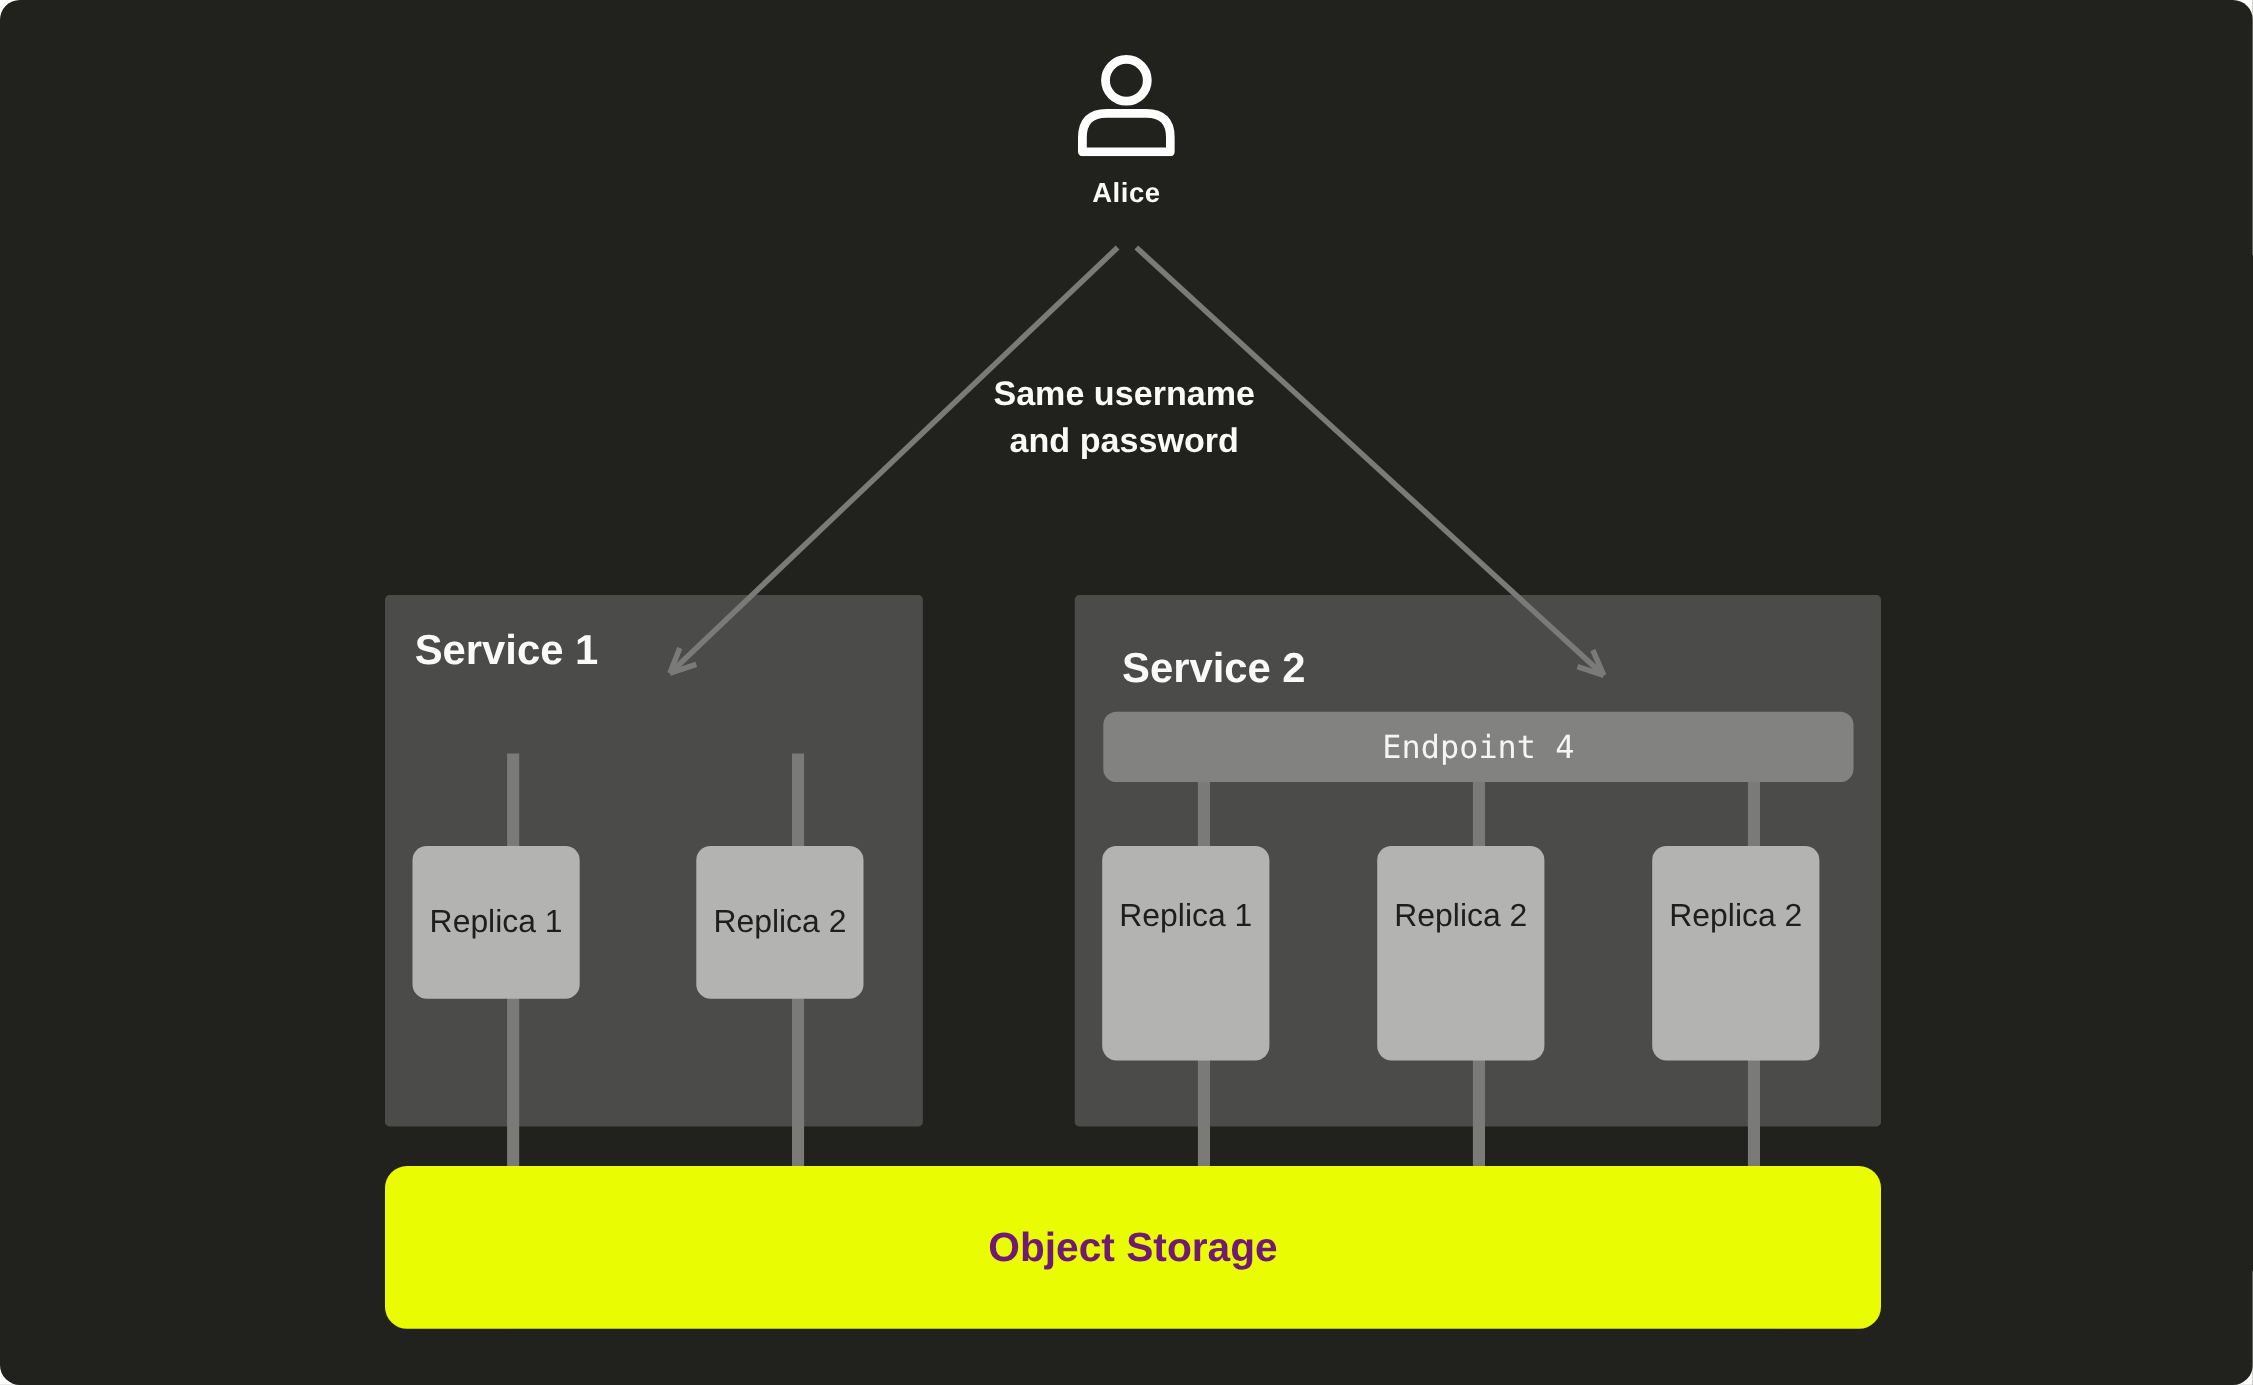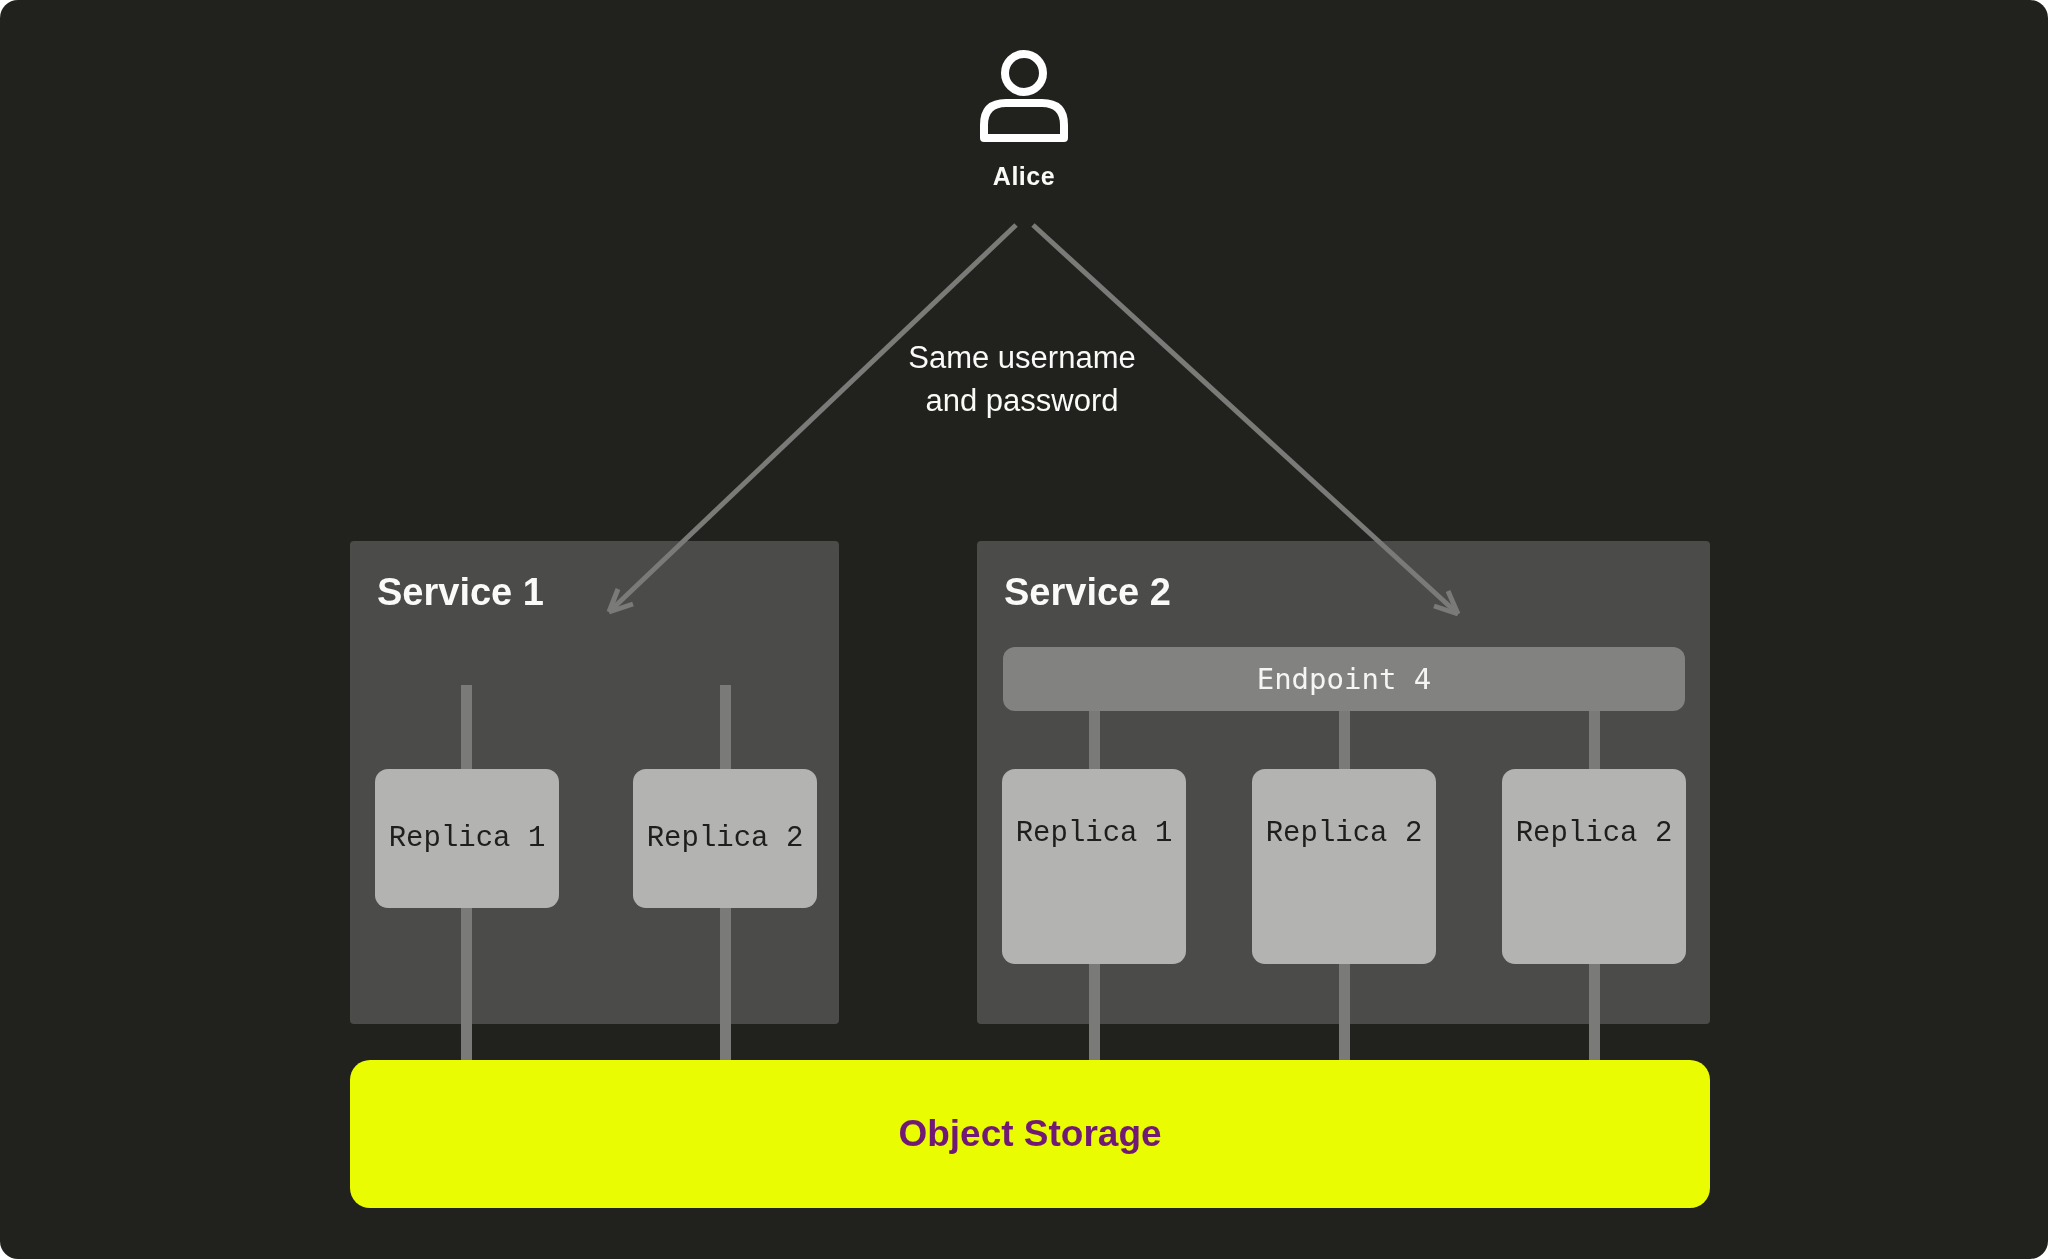--- a/index.html
+++ b/index.html
@@ -26,21 +26,21 @@
     margin-top: 20px;
     color: var(--text-light, #fafaf8);
     font-size: 25px; font-weight: bold; letter-spacing: 0.5px;
   }
 
   
   .note {
     position: absolute; left: 0; right: 4px; top: 336px;
     text-align: center;
     color: var(--text-light, #fafaf8);
-    font-size: 31px; font-weight: normal; line-height: 43px;
+    font-size: 31px; font-weight: bold; line-height: 43px;
     z-index: 2;
   }
 
   
   .arrows { position: absolute; inset: 0; z-index: 1; }
   .connector {
     position: absolute;
     width: 11px; top: 685px; height: 375px;
     background: var(--connector, #7a7a78);
     z-index: 1;
@@ -66,25 +66,25 @@
     border-radius: 12px;
     display: flex; align-items: center; justify-content: center;
     font-family: "DejaVu Sans Mono", monospace;
     font-size: 29px; color: #f5f5f3;
     z-index: 2;
   }
   .service-1 .endpoint { left: 25px; width: 442px; }
   .service-2 .endpoint { left: 26px; width: 682px; }
 
   .replica {
-    position: absolute; top: 228px; width: 184px;
+    position: absolute; top: 228px; width: 152px;
     background: var(--replica-box, #b3b3b1);
     border-radius: 13px;
     display: flex; justify-content: center;
-    font-family: Liberation Mono, monospace;
+    font-family: Liberation Sans, sans-serif;
     font-size: 29px; color: var(--text-dark, #1e1e1c);
     z-index: 2;
   }
   .service-1 .replica { height: 139px; align-items: center; }
   .service-2 .replica { height: 195px; align-items: flex-start; padding-top: 48px; box-sizing: border-box; }
   .service-1 .replica.r1 { left: 25px; }
   .service-1 .replica.r2 { left: 283px; }
   .service-2 .replica.r1 { left: 25px; }
   .service-2 .replica.r2 { left: 275px; }
   .service-2 .replica.r3 { left: 525px; }
@@ -137,21 +137,21 @@
     <div>and password</div>
   </div>
 
   <section class="service service-1">
     <h2 class="service-title" style="margin:0">Service 1</h2>
     <div class="replica r1">Replica 1</div>
     <div class="replica r2">Replica 2</div>
   </section>
 
   <section class="service service-2">
-    <h2 class="service-title" style="margin:0">Service 2</h2>
+    <h2 class="service-title" style="margin:16px">Service 2</h2>
     <div class="endpoint">Endpoint 4</div>
     <div class="replica r1">Replica 1</div>
     <div class="replica r2">Replica 2</div>
     <div class="replica r3">Replica 2</div>
   </section>
 
   <div class="storage">Object Storage</div>
 
 </div>
 

